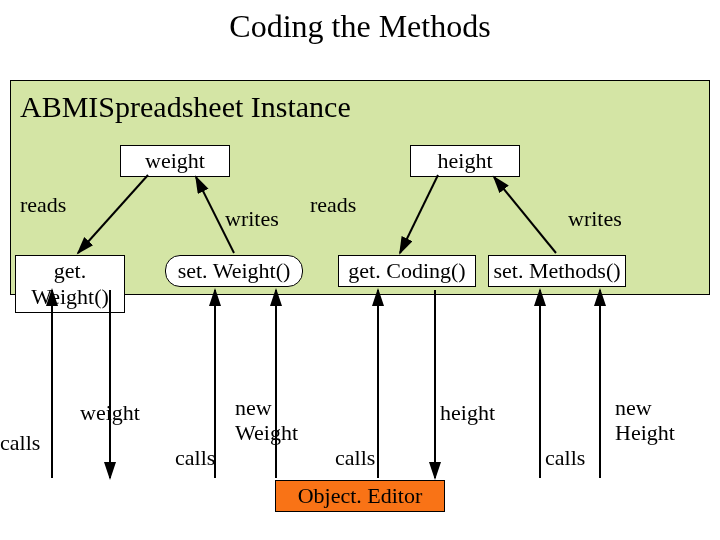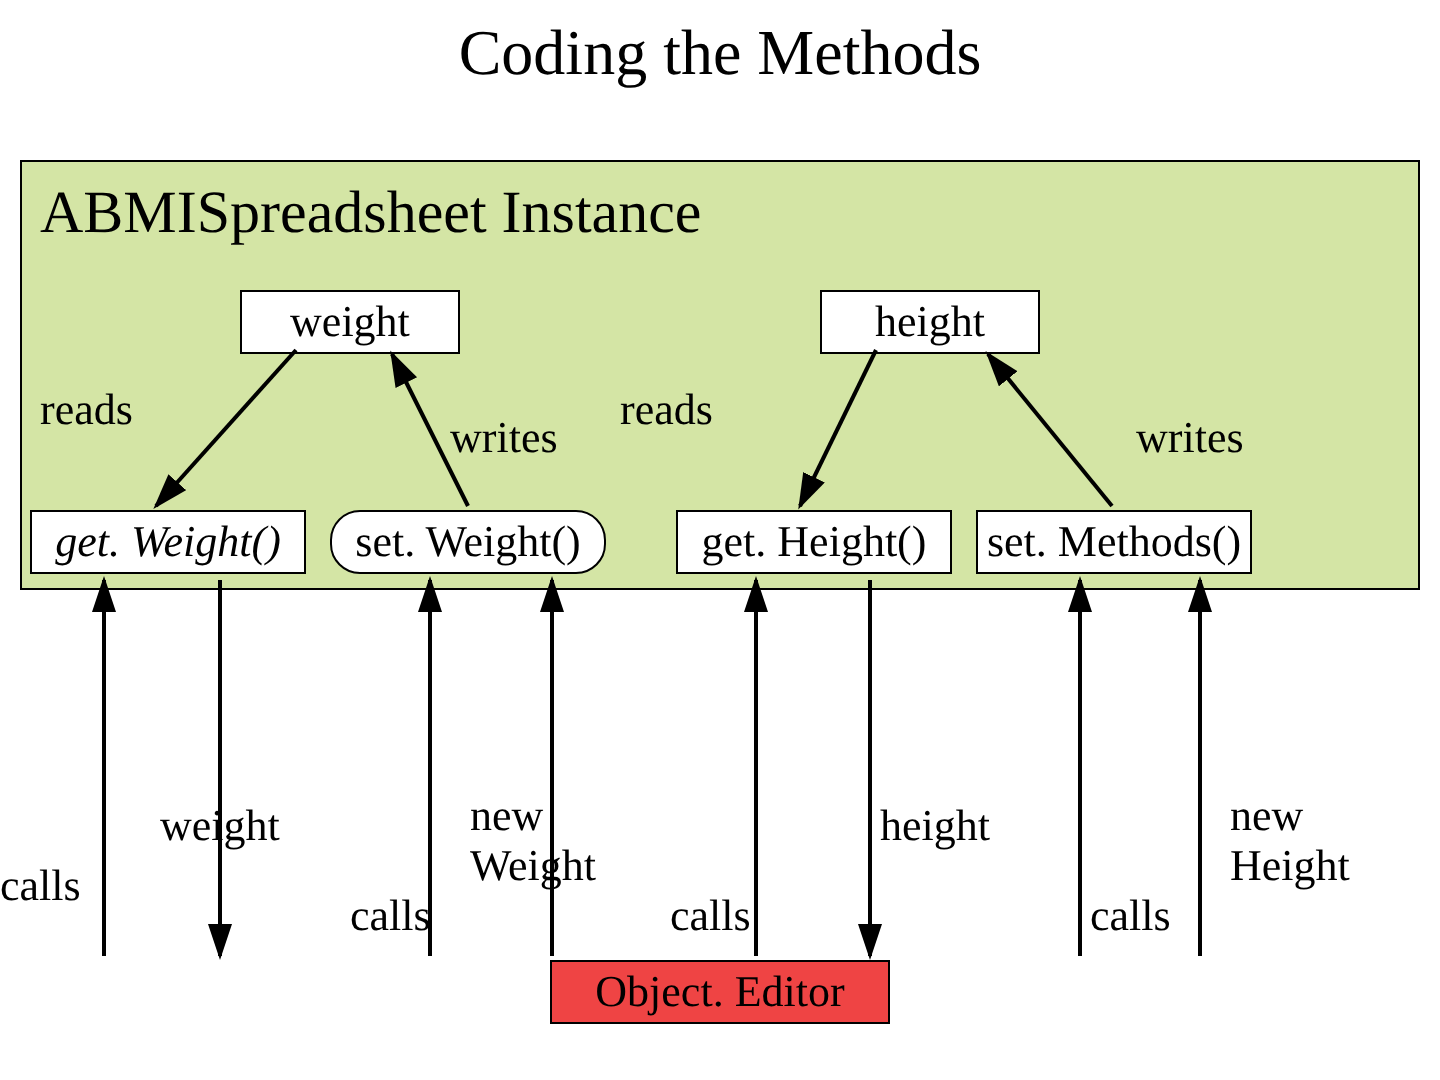--- a/index.html
+++ b/index.html
@@ -61,21 +61,21 @@
   }
 
   .plain {
     position: absolute;
     font-size: 22px;
     white-space: nowrap;
   }
 
   .editorbox {
     position: absolute;
-    background: #ef4444;
+    background: #f97316;
     border: 1px solid #000;
     box-sizing: border-box;
     text-align: center;
     font-size: 22px;
     padding: 2px 0;
   }
 
   svg.arrows {
     position: absolute;
     left: 0;
@@ -97,23 +97,23 @@
 
   <div class="varbox" style="left:120px; top:145px; width:110px;">weight</div>
   <div class="varbox" style="left:410px; top:145px; width:110px;">height</div>
 
   <div class="plain" style="left:20px;  top:192px;">reads</div>
   <div class="plain" style="left:225px; top:206px;">writes</div>
 
   <div class="plain" style="left:310px; top:192px;">reads</div>
   <div class="plain" style="left:568px; top:206px;">writes</div>
 
-  <div class="methodbox" style="left:15px;  top:255px; width:138px;font-style:italic;">get. Weight()</div>
+  <div class="methodbox" style="left:15px;  top:255px; width:110px;">get. Weight()</div>
   <div class="methodbox" style="left:165px; top:255px; width:138px;border-radius:15px;">set. Weight()</div>
-  <div class="methodbox" style="left:338px; top:255px; width:138px;">get. Height()</div>
+  <div class="methodbox" style="left:338px; top:255px; width:138px;">get. Coding()</div>
   <div class="methodbox" style="left:488px; top:255px; width:138px;">set. Methods()</div>
 
   <div class="plain" style="left:0px;   top:430px;">calls</div>
   <div class="plain" style="left:80px;  top:400px;">weight</div>
 
   <div class="plain" style="left:175px; top:445px;">calls</div>
   <div class="plain" style="left:235px; top:395px;">new</div>
   <div class="plain" style="left:235px; top:420px;">Weight</div>
 
   <div class="plain" style="left:335px; top:445px;">calls</div>

